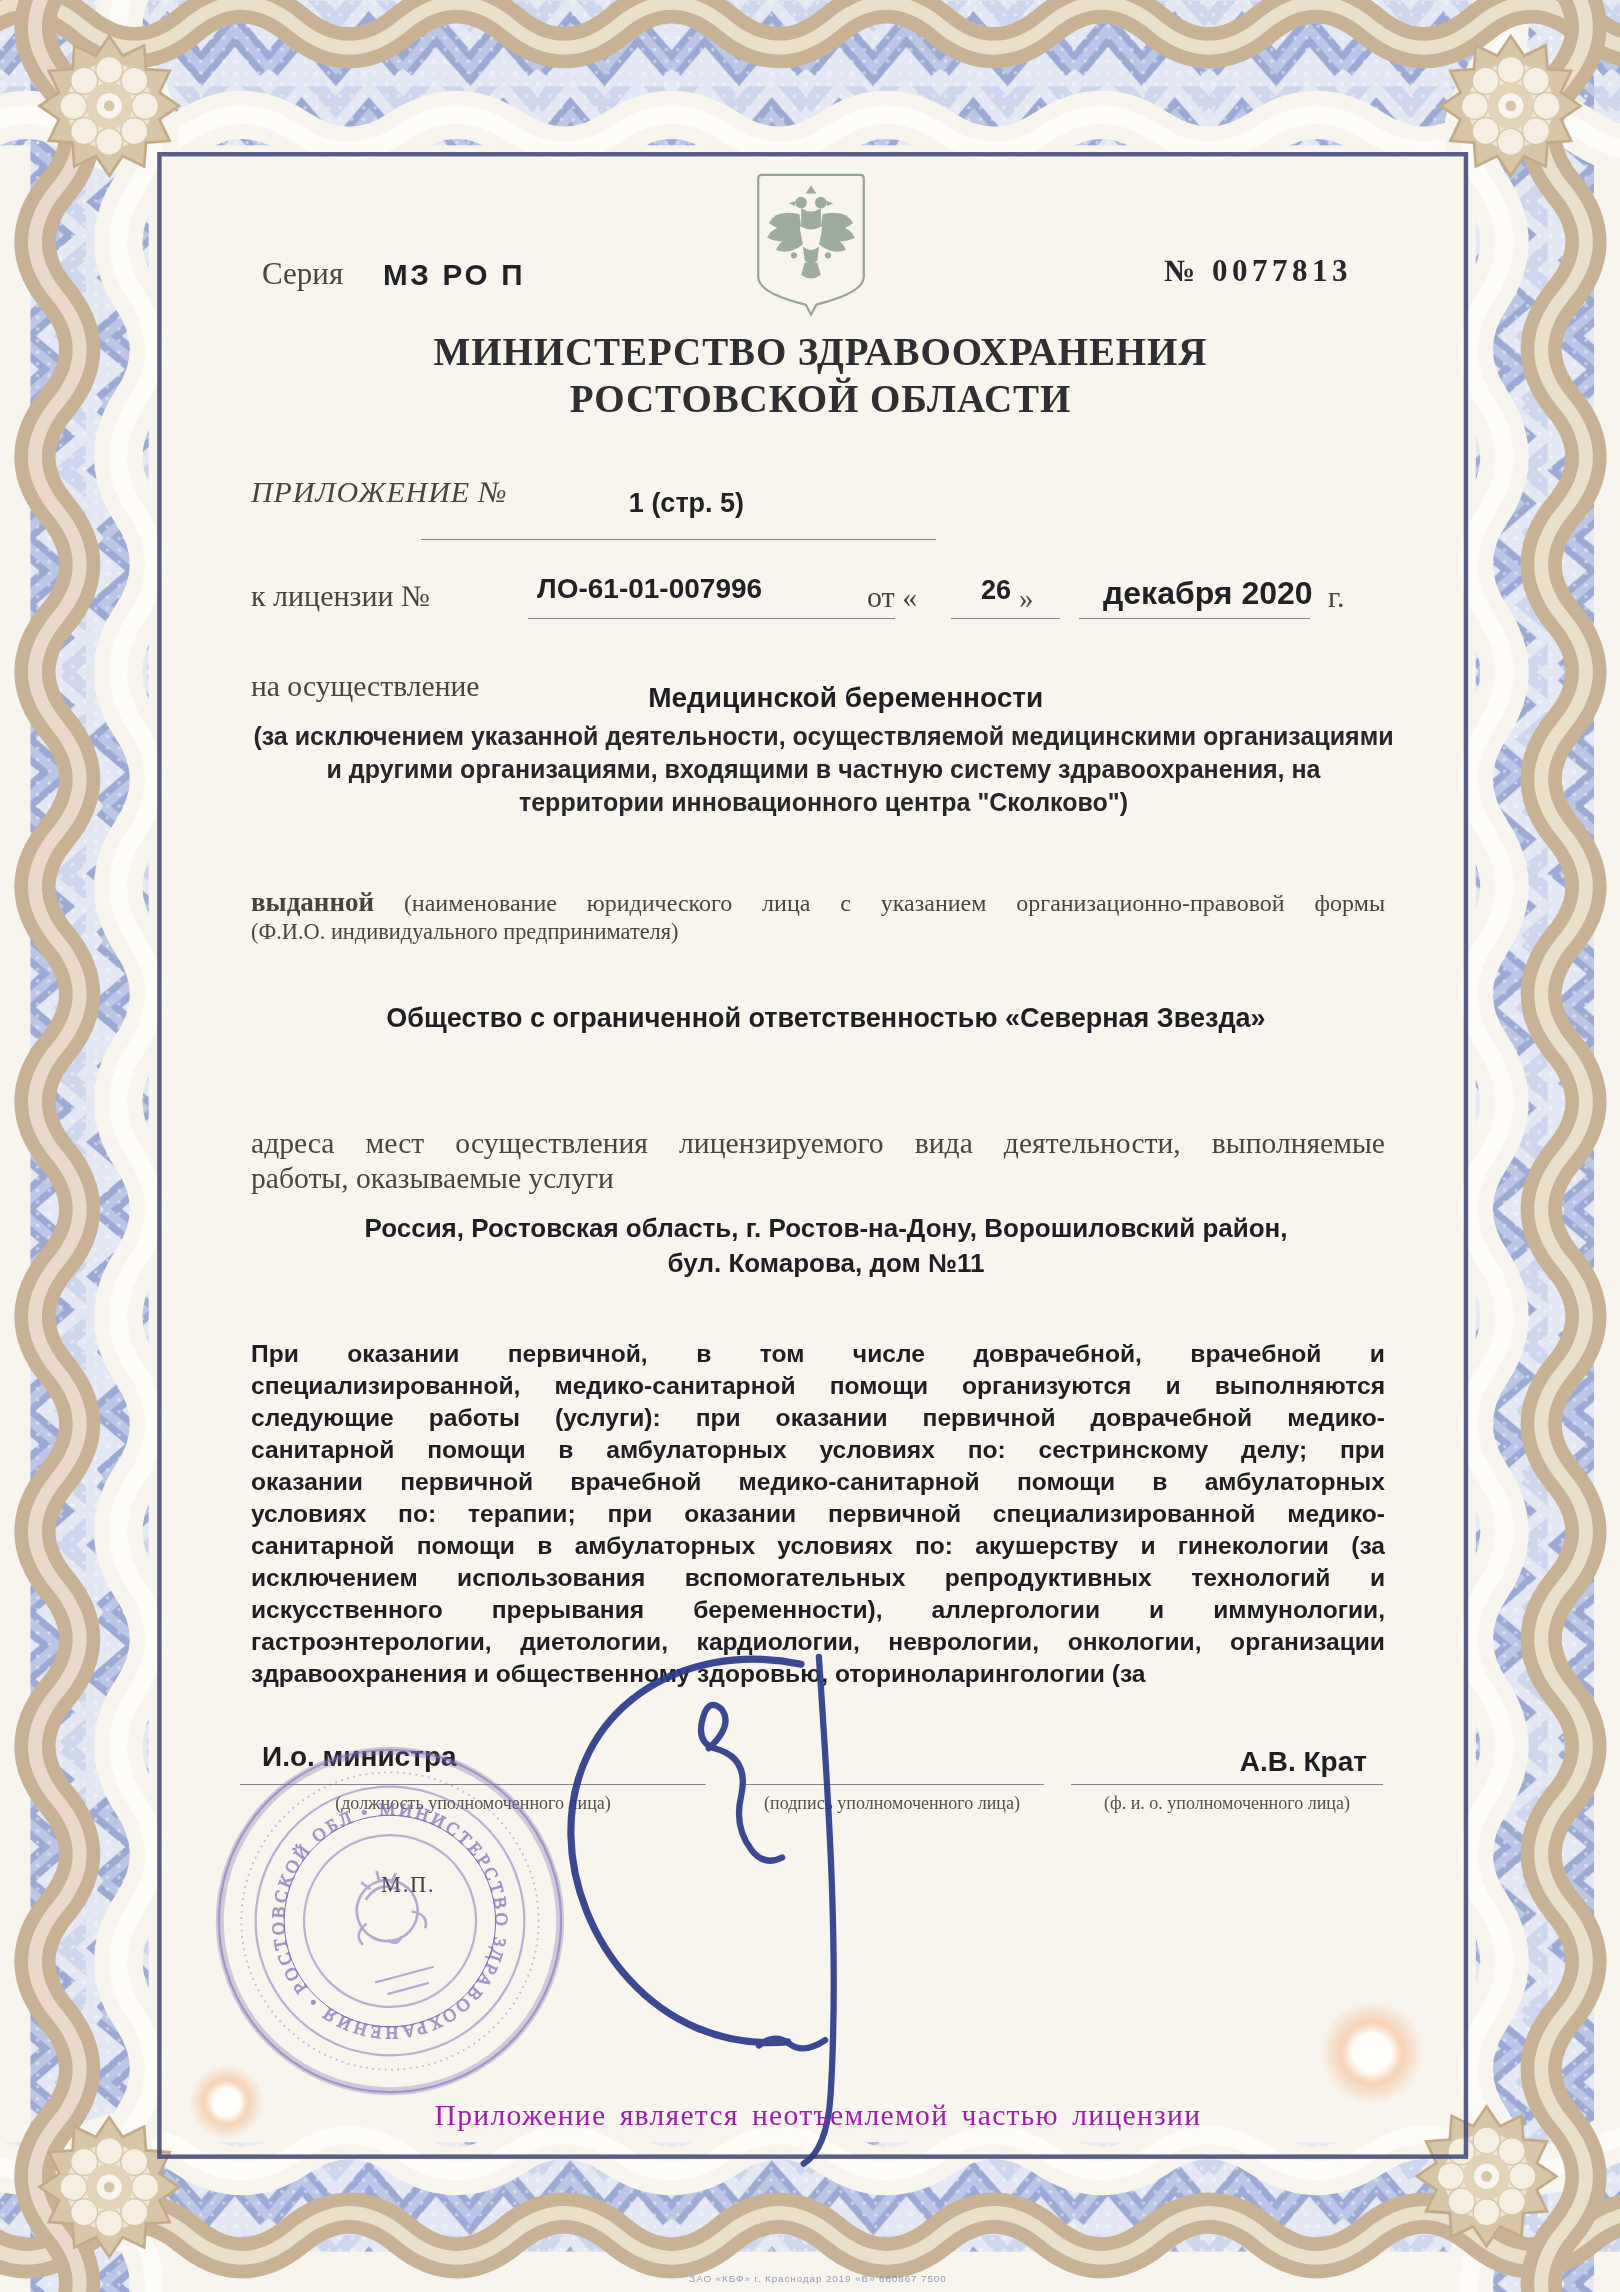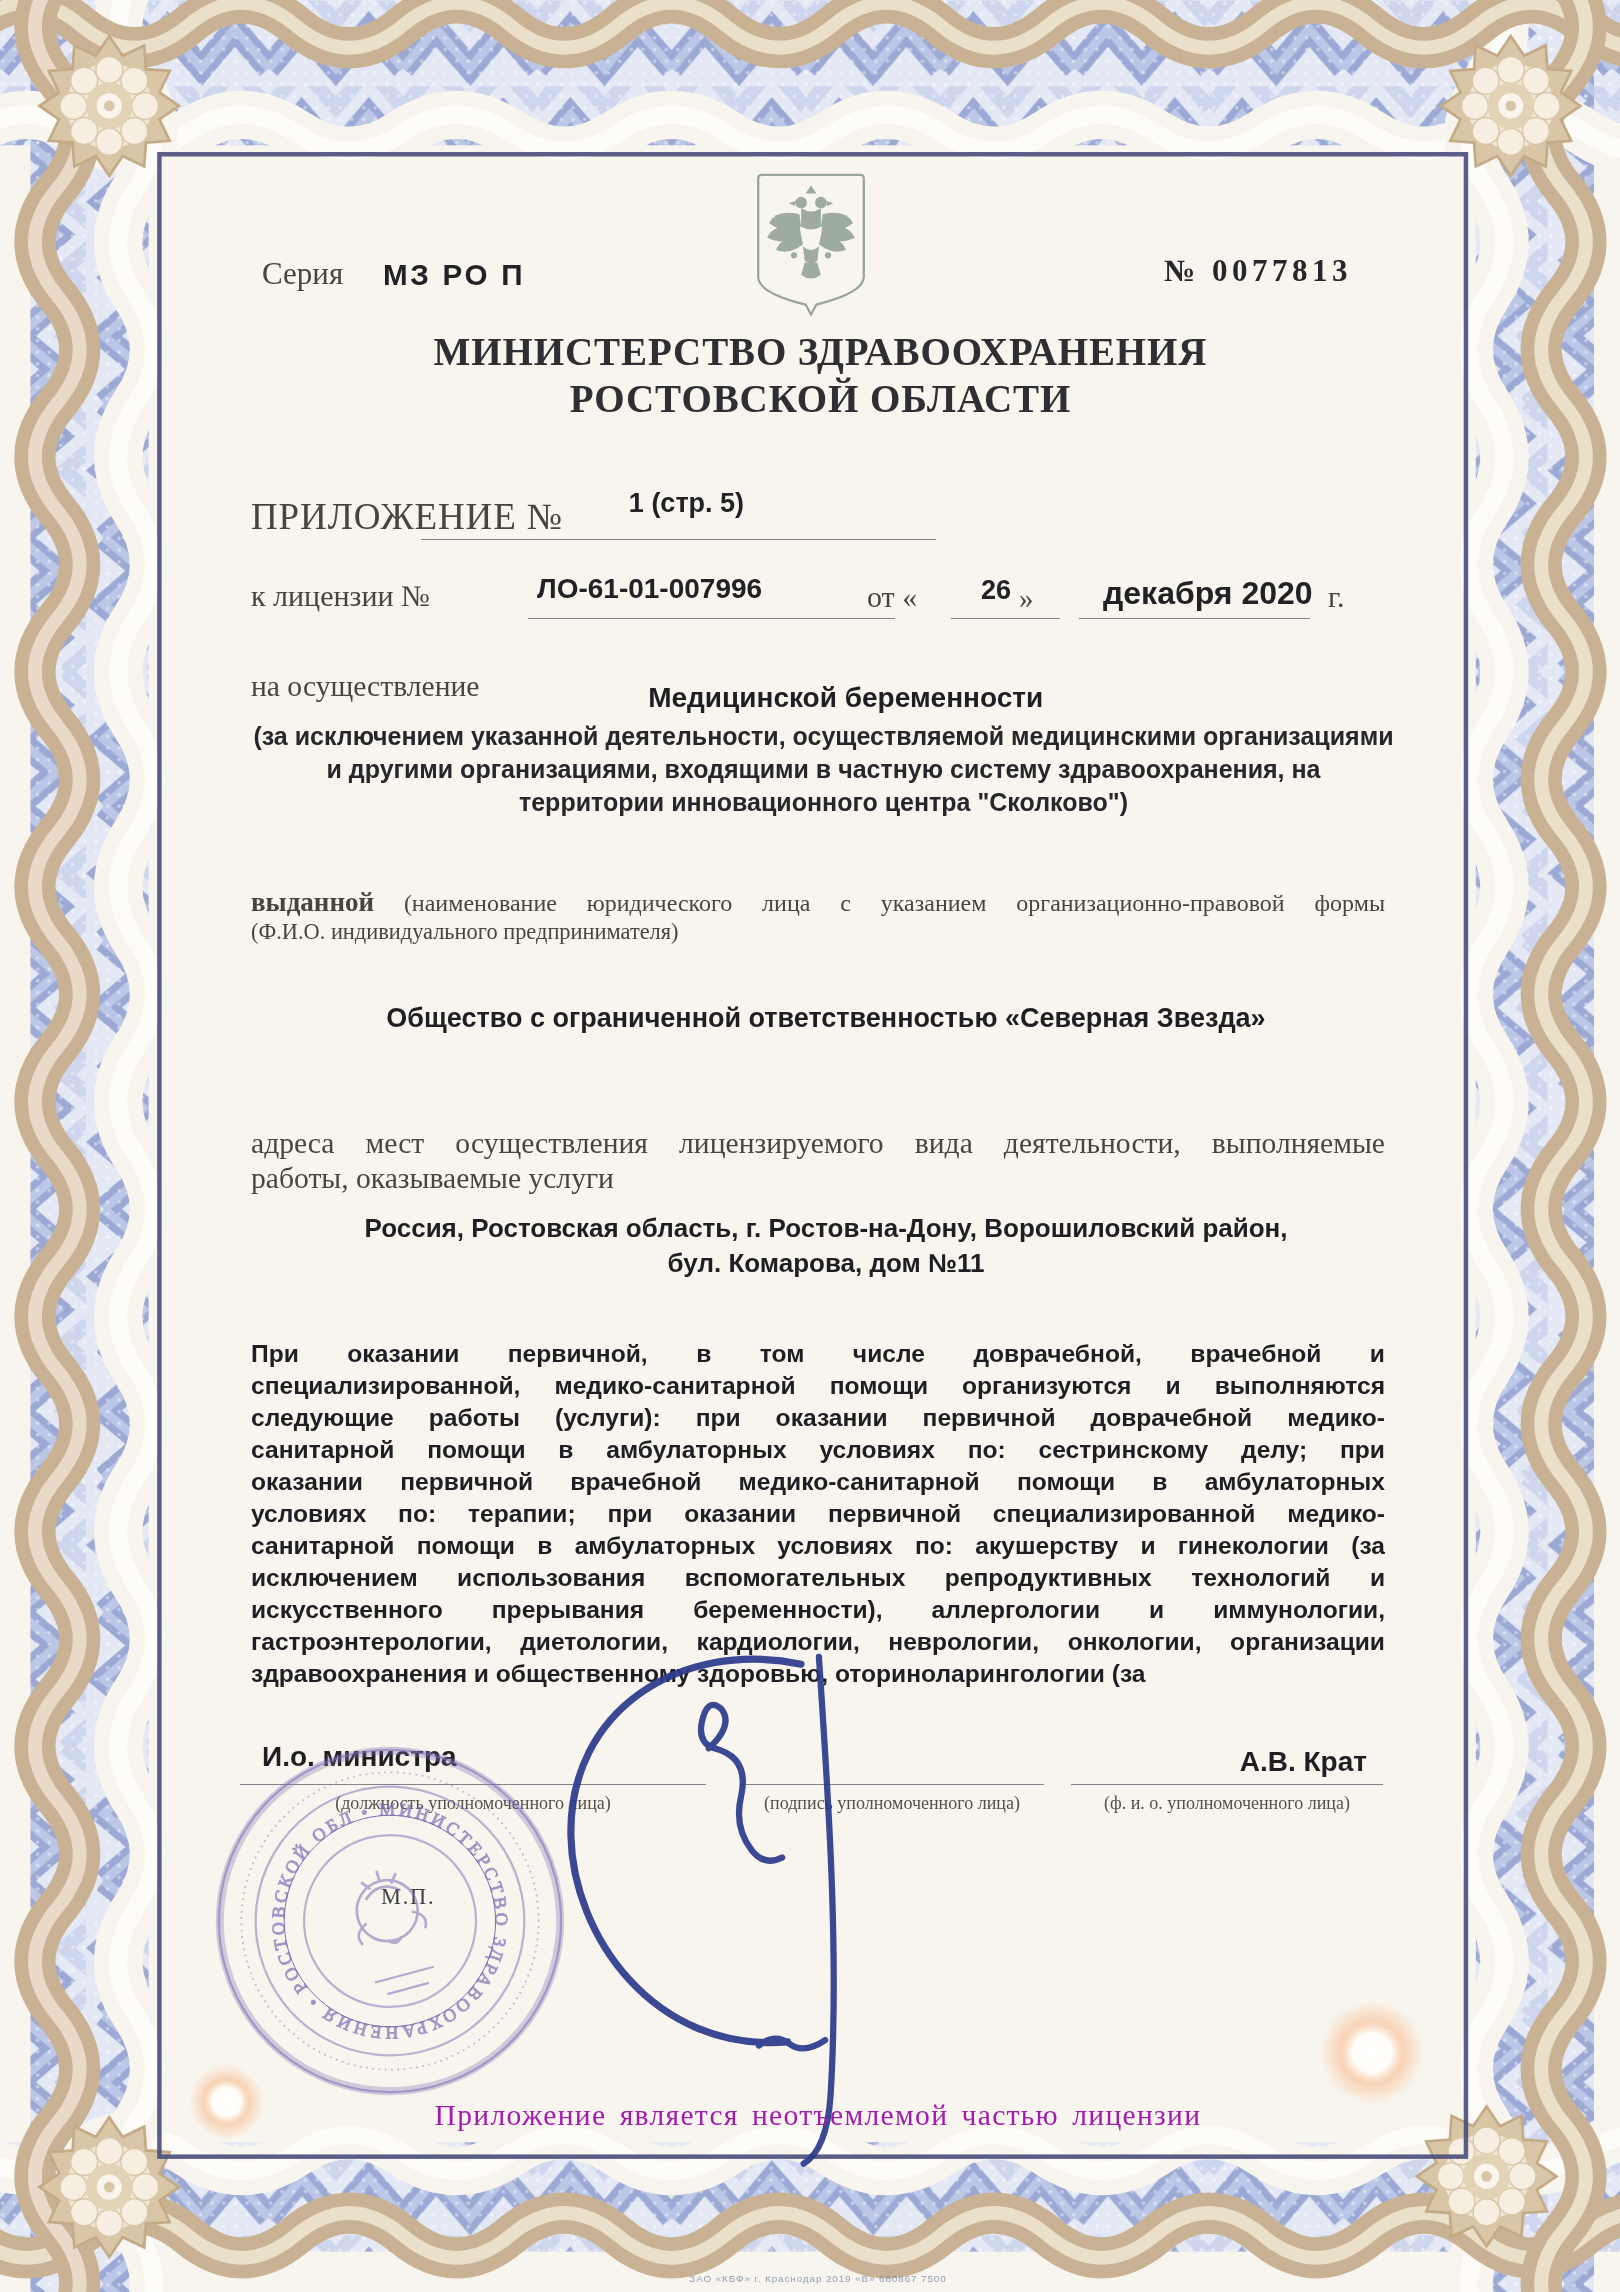--- a/index.html
+++ b/index.html
@@ -132,21 +132,21 @@
       <circle cx="48" cy="92" r="3.5"></circle>
         <circle cx="86" cy="92" r="3.5"></circle>
     </g>
   </svg>
 
   <div class="abs serif b c" style="left:159px;top:328px;width:1307px;font-size:39px;line-height:47px;color:#2e2e33;letter-spacing:0.9px;">
     <div>МИНИСТЕРСТВО ЗДРАВООХРАНЕНИЯ</div>
     <div>РОСТОВСКОЙ ОБЛАСТИ</div>
   </div>
 
-  <div class="abs serif label" style="left:251px;top:495px;font-size:37px;letter-spacing:0.9px;">ПРИЛОЖЕНИЕ №</div>
+  <div class="abs serif label" style="left:251px;top:475px;font-size:30px;letter-spacing:0.9px;font-style:italic;">ПРИЛОЖЕНИЕ №</div>
   <div class="abs sans b typed c" style="left:421px;top:488px;width:515px;font-size:27px;">1 (стр. 5)</div>
   <div class="rule" style="left:421px;top:539px;width:515px;"></div>
 
   <div class="abs serif label" style="left:251px;top:579px;font-size:30px;">к лицензии №</div>
   <div class="abs sans b typed" style="left:537px;top:573px;font-size:28px;">ЛО-61-01-007996</div>
   <div class="rule" style="left:528px;top:618px;width:367px;"></div>
   <div class="abs serif label" style="left:867px;top:580px;font-size:30px;">от «</div>
   <div class="abs sans b typed" style="left:981px;top:575px;font-size:27px;">26</div>
   <div class="abs serif label" style="left:1019px;top:582px;font-size:29px;">»</div>
   <div class="rule" style="left:951px;top:618px;width:109px;"></div>
@@ -196,21 +196,21 @@
   <div class="abs sans b" style="left:1071px;top:1746px;width:296px;text-align:right;font-size:28px;color:#1e1e23;">А.В. Крат</div>
 
   <div class="rule" style="left:240px;top:1784px;width:466px;"></div>
   <div class="rule" style="left:740px;top:1784px;width:304px;"></div>
   <div class="rule" style="left:1071px;top:1784px;width:312px;"></div>
 
   <div class="abs serif cap" style="left:240px;top:1793px;width:466px;">(должность уполномоченного лица)</div>
   <div class="abs serif cap" style="left:740px;top:1793px;width:304px;">(подпись уполномоченного лица)</div>
   <div class="abs serif cap" style="left:1071px;top:1793px;width:312px;">(ф. и. о. уполномоченного лица)</div>
 
-  <div class="abs serif" style="left:381px;top:1872px;font-size:22.4px;letter-spacing:1.8px;color:#3d3d42;margin-top:12px;">М.П.</div>
+  <div class="abs serif" style="left:381px;top:1872px;font-size:22.4px;letter-spacing:1.8px;color:#3d3d42;">М.П.</div>
 
   <svg class="abs" style="left:184px;top:1715px" width="412" height="412" viewBox="0 0 460 460">
     <g transform="rotate(-15 230 230)" fill="none" stroke="#7e6cb5">
       <circle cx="230" cy="230" r="190" stroke-width="9" opacity="0.32"></circle>
       <circle cx="230" cy="230" r="191" stroke-width="2.5" opacity="0.55"></circle>
       <circle cx="230" cy="230" r="166" stroke-width="2" opacity="0.45" stroke-dasharray="2 5"></circle>
       <circle cx="230" cy="230" r="150" stroke-width="2.5" opacity="0.5"></circle>
       <circle cx="230" cy="230" r="96" stroke-width="2.5" opacity="0.5"></circle>
       <g opacity="0.55" stroke-width="3">
         <circle cx="230" cy="218" r="34"></circle>

